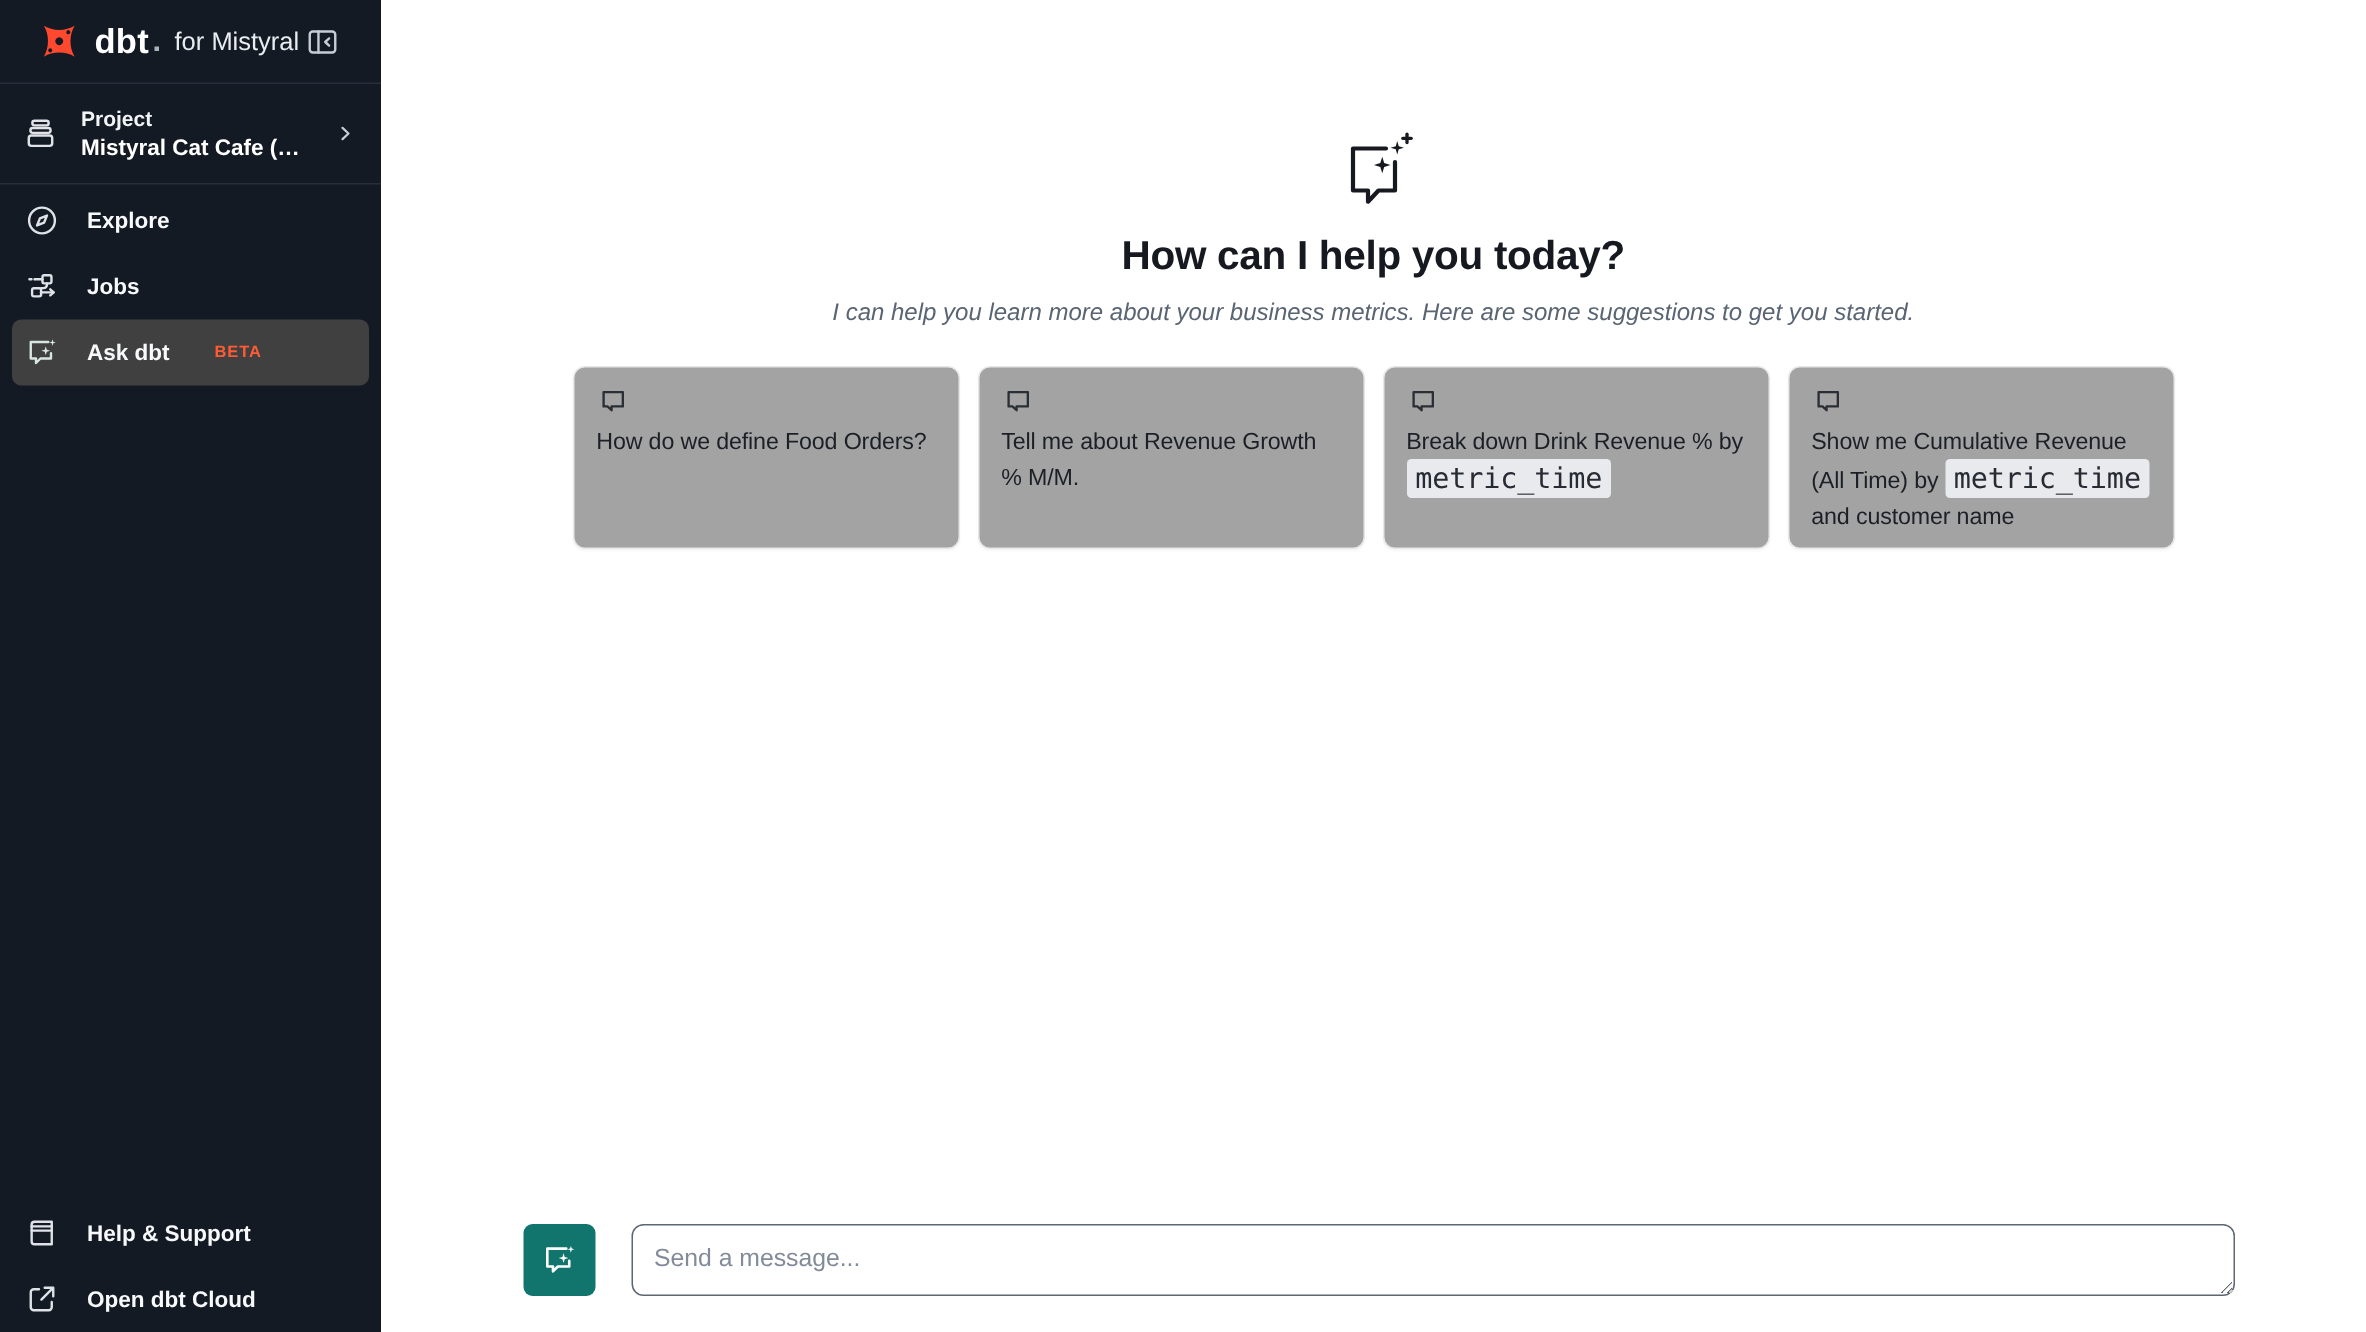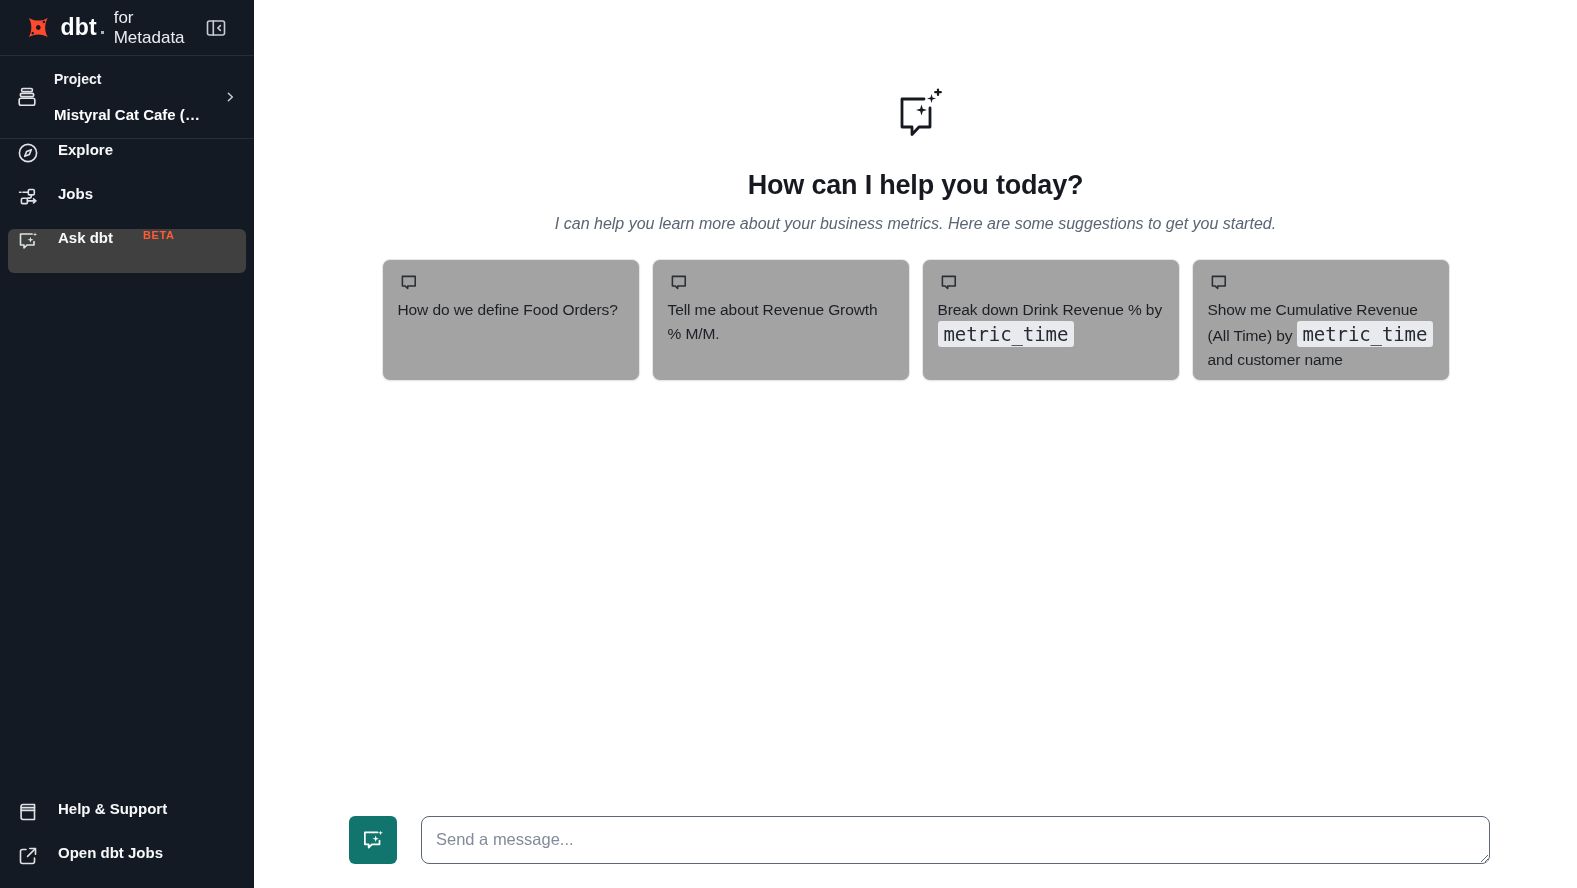--- a/index.html
+++ b/index.html
@@ -31,51 +31,51 @@
     width:30px; height:30px; display:flex; align-items:center; justify-content:center;
     cursor:pointer; border-radius:4px;
   }
 
   .project-row {
     display:flex; align-items:center; gap:14px;
     padding:15px 14px; border-bottom:1px solid #262e3b; cursor:pointer;
   }
   .project-icon { color:#dfe3e8; flex:none; }
   .project-text { flex:1; min-width:0; }
-  .project-label { font-size:14px; font-weight:600; color:#f2f4f7; margin-bottom:19px; }
+  .project-label { font-size:14px; font-weight:600; color:#f2f4f7; margin-bottom:3px; }
   .project-name {
     font-size:15px; font-weight:bold; color:#ffffff;
     white-space:nowrap; overflow:hidden; text-overflow:ellipsis;
   }
   .project-chevron { color:#c6cdd6; flex:none; }
 
   .nav { padding:2px 8px 0; }
   .nav-item {
-    display:flex; align-items:flex-start; gap:18px;
+    display:flex; align-items:center; gap:18px;
     height:44px; padding:0 8px; border-radius:6px; cursor:pointer;
     color:#e9edf2;
   }
   .nav-item .nav-icon { color:#dfe3e8; display:flex; }
   .nav-item .nav-label { font-size:15px; font-weight:bold; color:#f7f9fb; }
   .nav-item.active { background:#404040; }
   .nav-item.active .nav-icon { color:#d7e6e1; }
   .beta-badge {
     font-size:11px; font-weight:bold; color:#ff5c35; letter-spacing:0.6px;
     margin-left:12px;
   }
 
   .sidebar-footer { margin-top:auto; padding:0 8px 0; }
   .sidebar-footer .nav-item { height:44px; }
 
   
   .main { flex:1; position:relative; height:100%; background:#ffffff; }
   .hero { text-align:center; padding-top:86px; }
   .hero-icon { color:#16191f; }
   .hero-title {
-    margin-top:24px; font-size:27px; font-weight:600; color:#16191f;
+    margin-top:8px; font-size:27px; font-weight:600; color:#16191f;
     letter-spacing:-0.2px;
   }
   .hero-subtitle { margin-top:14px; font-size:16px; color:#5a6573;font-style:italic; }
 
   .cards {
     width:1068px; margin:26px auto 0;
     display:grid; grid-template-columns:repeat(4, 258px); gap:12px;
   }
   .card {
     background:#a3a3a3; border:1px solid #e6e7e9; border-radius:8px;
@@ -119,21 +119,21 @@
         <svg width="31" height="31" viewBox="0 0 32 32">
           <g transform="rotate(45 16 16)">
             <path fill="#ff492e" d="M16 1 C17.6 8 24 14.4 31 16 C24 17.6 17.6 24 16 31 C14.4 24 8 17.6 1 16 C8 14.4 14.4 8 16 1 Z"></path>
             <circle cx="16" cy="16" r="2.6" fill="#141a24"></circle>
             <circle cx="16" cy="7.2" r="1.4" fill="#141a24"></circle>
             <circle cx="16" cy="24.8" r="1.4" fill="#141a24"></circle>
           </g>
         </svg>
         <span class="brand-name">dbt</span>
           <span class="tm-dot"></span>
-        <span class="brand-suffix">for Metadata</span>
+        <span class="brand-suffix">for Mistyral</span>
       </div>
       <button class="collapse-btn">
         <svg width="24" height="24" viewBox="0 0 24 24" fill="none" stroke="currentColor" stroke-width="1.6" stroke-linecap="round" stroke-linejoin="round">
           <rect x="3.5" y="5" width="17" height="14" rx="2"></rect>
           <line x1="9.3" y1="5" x2="9.3" y2="19"></line>
           <path d="M16.4 9.6 L13.8 12 L16.4 14.4"></path>
         </svg>
       </button>
     </div>
 
@@ -201,21 +201,21 @@
         <span class="nav-label">Help &amp; Support</span>
       </div>
       <div class="nav-item">
         <span class="nav-icon">
           <svg width="24" height="24" viewBox="0 0 24 24" fill="none" stroke="currentColor" stroke-width="1.6" stroke-linejoin="round" stroke-linecap="round">
             <path d="M10 5.5 H6.5 A2 2 0 0 0 4.5 7.5 V17.5 A2 2 0 0 0 6.5 19.5 H16.5 A2 2 0 0 0 18.5 17.5 V14"></path>
             <path d="M13.8 4.5 H19.5 V10.2"></path>
             <path d="M19.2 4.8 L11.6 12.4"></path>
           </svg>
         </span>
-        <span class="nav-label">Open dbt Jobs</span>
+        <span class="nav-label">Open dbt Cloud</span>
       </div>
     </div>
   </aside>
 
   <main class="main">
     <div class="hero">
       <svg class="hero-icon" width="52" height="56" viewBox="0 0 52 56" fill="none" stroke="currentColor" stroke-width="2.8" stroke-linejoin="round" stroke-linecap="round">
         <path d="M34 13 H12 V41 H22 V48.5 L29 41 H40 V22"></path>
         <path fill="currentColor" stroke="none" d="M31.5 18.5 L32.8 22.7 L37 24 L32.8 25.3 L31.5 29.5 L30.2 25.3 L26 24 L30.2 22.7 Z"></path>
         <path fill="currentColor" stroke="none" d="M41.5 8 L42.5 11.5 L46 12.5 L42.5 13.5 L41.5 17 L40.5 13.5 L37 12.5 L40.5 11.5 Z"></path>

